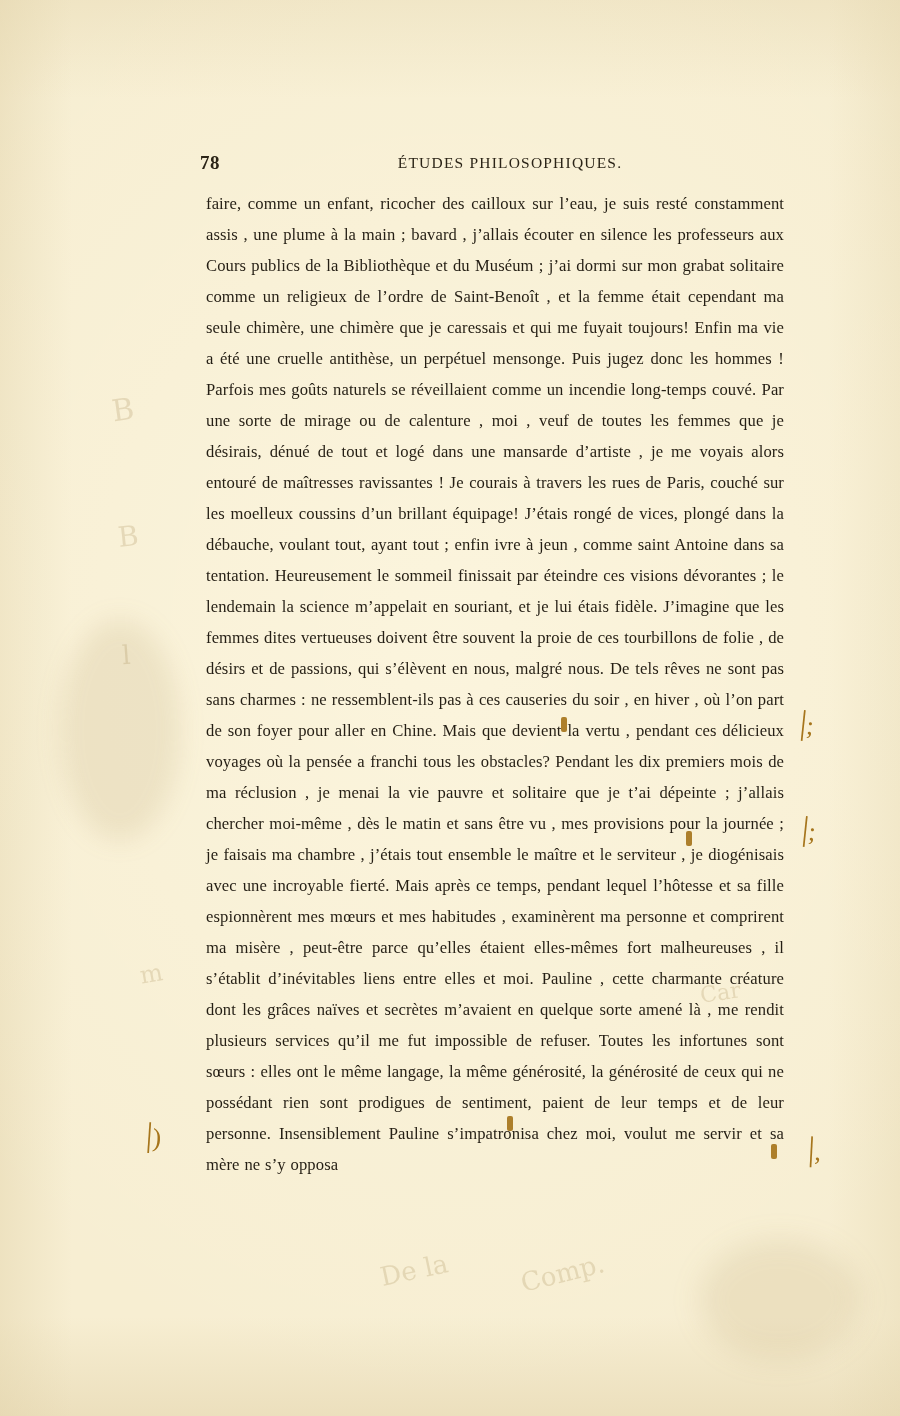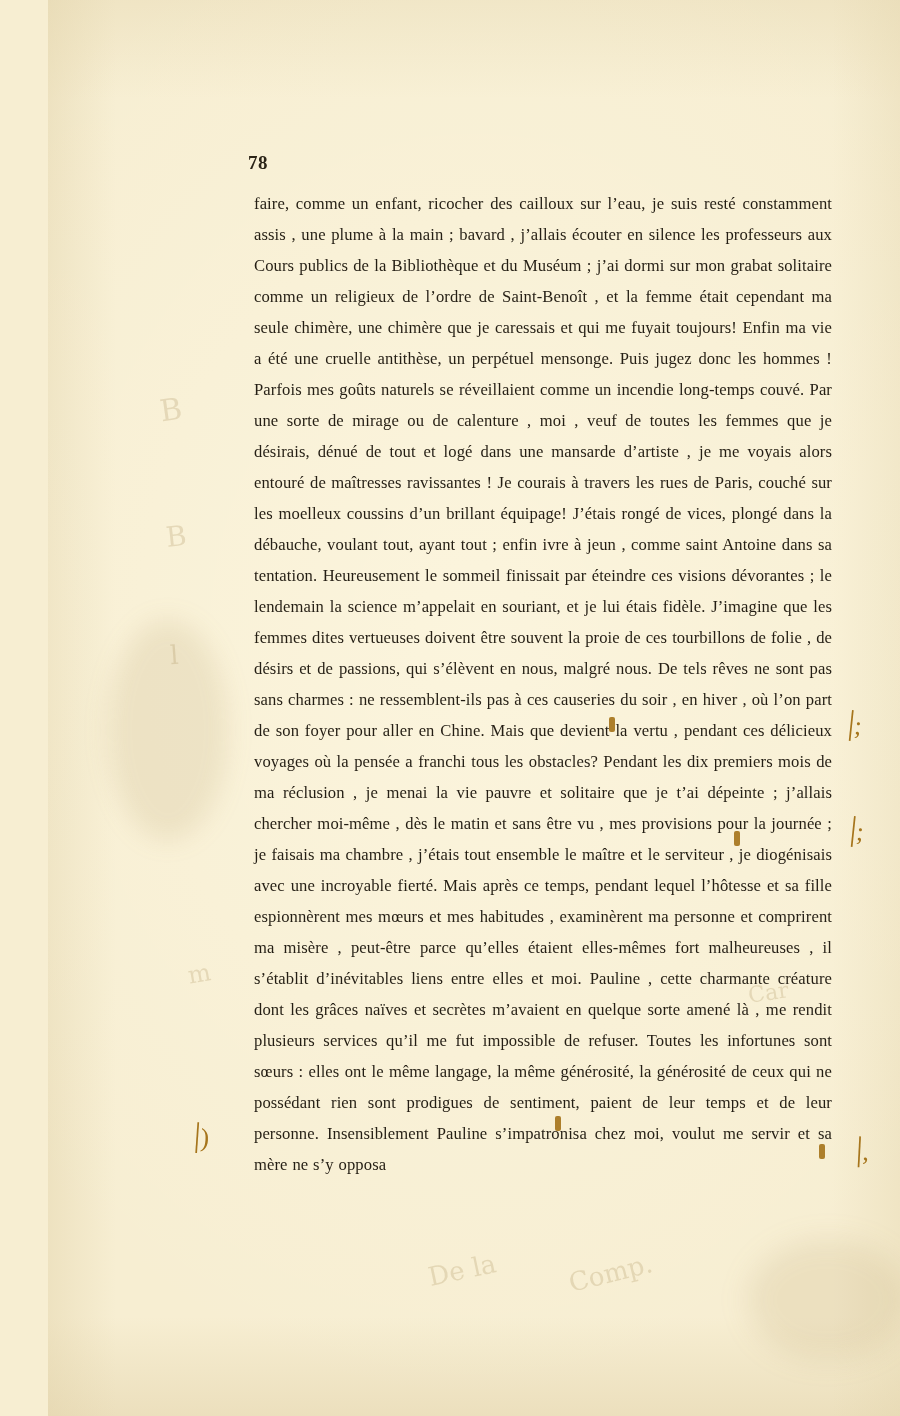--- a/index.html
+++ b/index.html
@@ -20,21 +20,20 @@
     inset: 0;
     background:
       radial-gradient(ellipse 120% 90% at 50% 45%, rgba(255,250,230,0.55) 0%, rgba(247,238,210,0) 60%),
       linear-gradient(90deg, rgba(226,211,170,0.45) 0%, rgba(247,238,210,0) 8%, rgba(247,238,210,0) 92%, rgba(226,211,170,0.35) 100%),
       linear-gradient(180deg, rgba(226,211,170,0.35) 0%, rgba(247,238,210,0) 7%, rgba(247,238,210,0) 93%, rgba(222,205,163,0.45) 100%);
     pointer-events: none;
   }
   .page {
     position: absolute;
     inset: 0;
-    margin-left: 48px;
   }
   .header {
     position: absolute;
     top: 152px;
     left: 200px;
     width: 580px;
     height: 22px;
   }
   .folio {
     position: absolute;
@@ -131,20 +130,21 @@
 <body>
 
 <div class="page">
 
   <div class="paper-texture"></div>
   <div class="smudge smudge-1"></div>
   <div class="smudge smudge-2"></div>
 
   <div class="header">
     <div class="folio">78</div>
+    <div class="running-head">ÉTUDES PHILOSOPHIQUES.</div>
   </div>
 
   <div class="body-text">
     <p>faire, comme un enfant, ricocher des cailloux sur l’eau, je suis resté constamment assis , une plume à la main ; bavard , j’allais écouter en silence les professeurs aux Cours publics de la Bibliothèque et du Muséum ; j’ai dormi sur mon grabat solitaire comme un religieux de l’ordre de Saint-Benoît , et la femme était cependant ma seule chimère, une chimère que je caressais et qui me fuyait toujours! Enfin ma vie a été une cruelle antithèse, un perpétuel mensonge. Puis jugez donc les hommes ! Parfois mes goûts naturels se réveillaient comme un incendie long-temps couvé. Par une sorte de mirage ou de calenture , moi , veuf de toutes les femmes que je désirais, dénué de tout et logé dans une mansarde d’artiste , je me voyais alors entouré de maîtresses ravissantes ! Je courais à travers les rues de Paris, couché sur les moelleux coussins d’un brillant équipage! J’étais rongé de vices, plongé dans la débauche, voulant tout, ayant tout ; enfin ivre à jeun , comme saint Antoine dans sa tentation. Heureusement le sommeil finissait par éteindre ces visions dévorantes ; le lendemain la science m’appelait en souriant, et je lui étais fidèle. J’imagine que les femmes dites vertueuses doivent être souvent la proie de ces tourbillons de folie , de désirs et de passions, qui s’élèvent en nous, malgré nous. De tels rêves ne sont pas sans charmes : ne ressemblent-ils pas à ces causeries du soir , en hiver , où l’on part de son foyer pour aller en Chine. Mais que devient la vertu , pendant ces délicieux voyages où la pensée a franchi tous les obstacles? Pendant les dix premiers mois de ma réclusion , je menai la vie pauvre et solitaire que je t’ai dépeinte ; j’allais chercher moi-même , dès le matin et sans être vu , mes provisions pour la journée ; je faisais ma chambre , j’étais tout ensemble le maître et le serviteur , je diogénisais avec une incroyable fierté. Mais après ce temps, pendant lequel l’hôtesse et sa fille espionnèrent mes mœurs et mes habitudes , examinèrent ma personne et comprirent ma misère , peut-être parce qu’elles étaient elles-mêmes fort malheureuses , il s’établit d’inévitables liens entre elles et moi. Pauline , cette charmante créature dont les grâces naïves et secrètes m’avaient en quelque sorte amené là , me rendit plusieurs services qu’il me fut impossible de refuser. Toutes les infortunes sont sœurs : elles ont le même langage, la même générosité, la générosité de ceux qui ne possédant rien sont prodigues de sentiment, paient de leur temps et de leur personne. Insensiblement Pauline s’impatronisa chez moi, voulut me servir et sa mère ne s’y opposa</p>
   </div>
 
   <div class="ghost ghost-1">B</div>
   <div class="ghost ghost-2">B</div>
   <div class="ghost ghost-3">l</div>
   <div class="ghost ghost-4">m</div>

